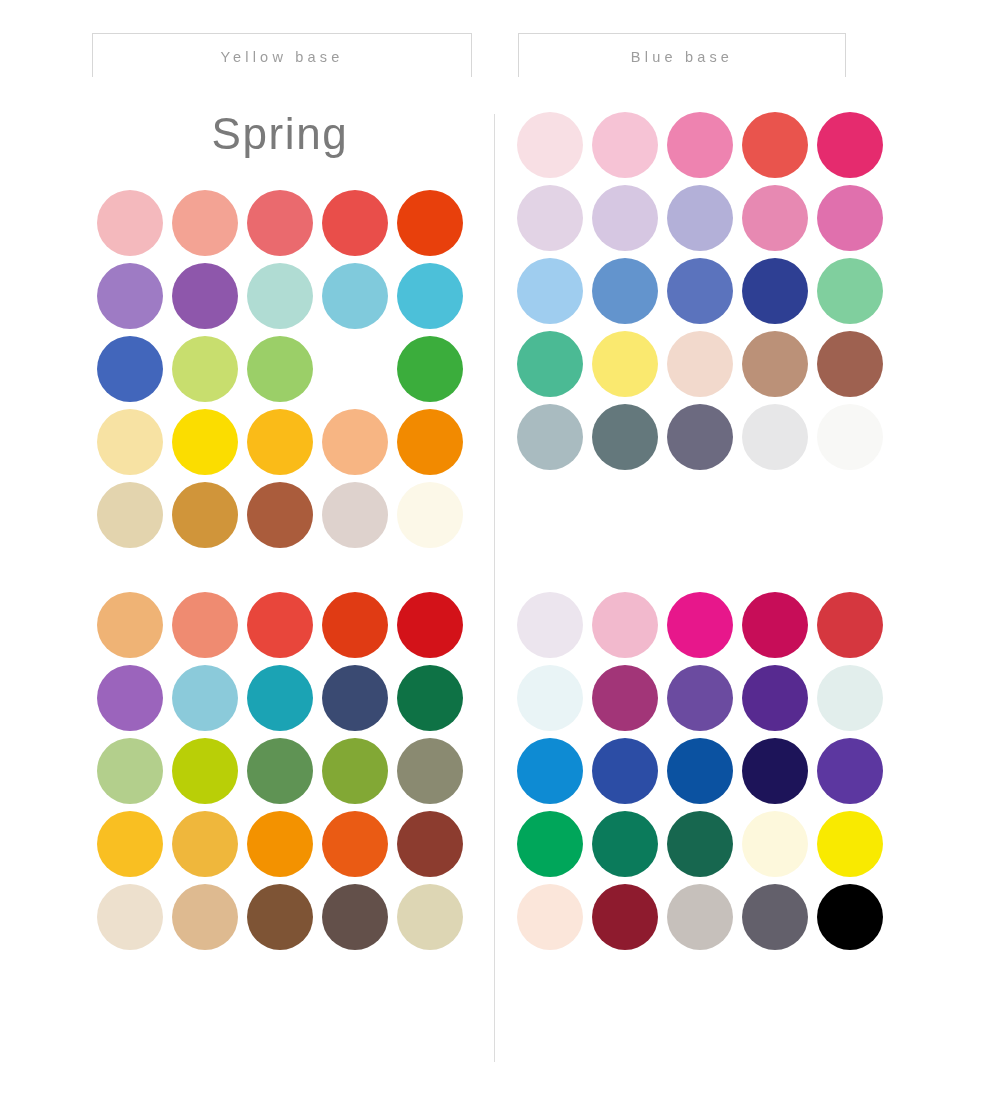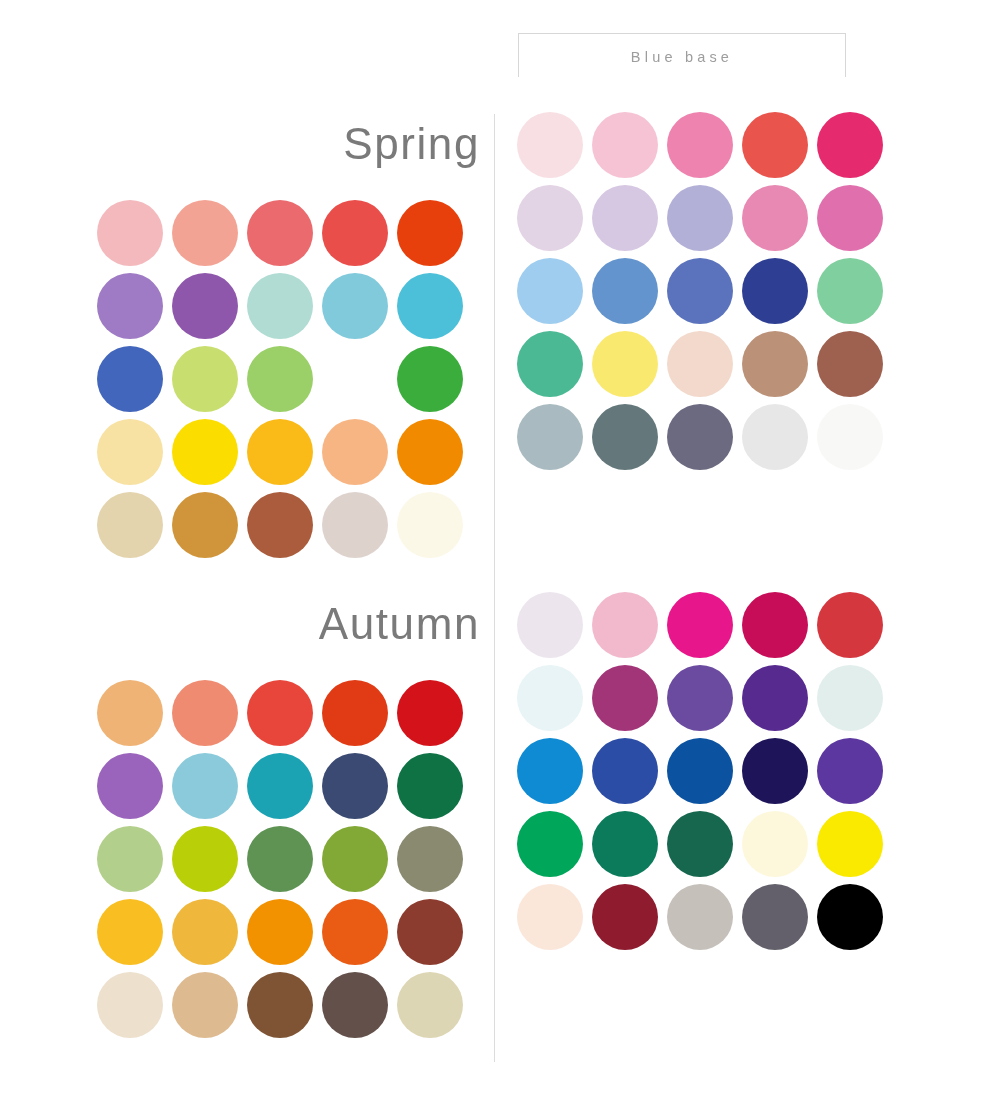--- a/index.html
+++ b/index.html
@@ -80,24 +80,24 @@
   .palette.spring { left: 80px;  top: 112px; }
   .palette.summer { left: 500px; top: 112px; }
   .palette.autumn { left: 80px;  top: 592px; }
   .palette.winter { left: 500px; top: 592px; }
 
   .palette-title {
     font-size: 44px;
     font-weight: 300;
     letter-spacing: 1.6px;
     color: #7a7a7a;
-    text-align: right;
+    text-align: center;
     line-height: 1;
     height: 52px;
-    margin: 10px 0 26px 0;
+    margin: 0 0 26px 0;
     white-space: nowrap;
   }
 
   .swatch-grid {
     display: grid;
     grid-template-columns: repeat(5, 66px);
     grid-auto-rows: 66px;
     column-gap: 9px;
     row-gap: 7px;
     justify-content: center;
@@ -107,20 +107,23 @@
     height: 66px;
     border-radius: 50%;
   }
 </style>
 </head>
 <body>
 
 <div class="chart">
 
   <div class="base-labels">
+    <div class="base-label yellow">
+      <span class="base-label-text">Yellow base</span>
+    </div>
     <div class="base-label blue">
       <span class="base-label-text">Blue base</span>
     </div>
   </div>
 
   <div class="center-divider"></div>
 
   <div class="palettes">
 
     <div class="palette spring">
@@ -178,21 +181,20 @@
           <div class="swatch" style="background: rgb(158, 97, 80);"></div>
           <div class="swatch" style="background: rgb(169, 187, 192);"></div>
           <div class="swatch" style="background: rgb(100, 120, 124);"></div>
           <div class="swatch" style="background: rgb(108, 106, 128);"></div>
           <div class="swatch" style="background: rgb(231, 231, 232);"></div>
           <div class="swatch" style="background: rgb(248, 248, 246);"></div>
         </div>
     </div>
 
     <div class="palette autumn">
-      <div class="palette-title">Autumn</div>
       <div class="swatch-grid">
           <div class="swatch" style="background: rgb(239, 179, 117);"></div>
           <div class="swatch" style="background: rgb(239, 139, 113);"></div>
           <div class="swatch" style="background: rgb(232, 70, 59);"></div>
           <div class="swatch" style="background: rgb(224, 59, 20);"></div>
           <div class="swatch" style="background: rgb(211, 18, 25);"></div>
           <div class="swatch" style="background: rgb(155, 100, 188);"></div>
           <div class="swatch" style="background: rgb(139, 202, 218);"></div>
           <div class="swatch" style="background: rgb(27, 163, 180);"></div>
           <div class="swatch" style="background: rgb(58, 74, 114);"></div>

